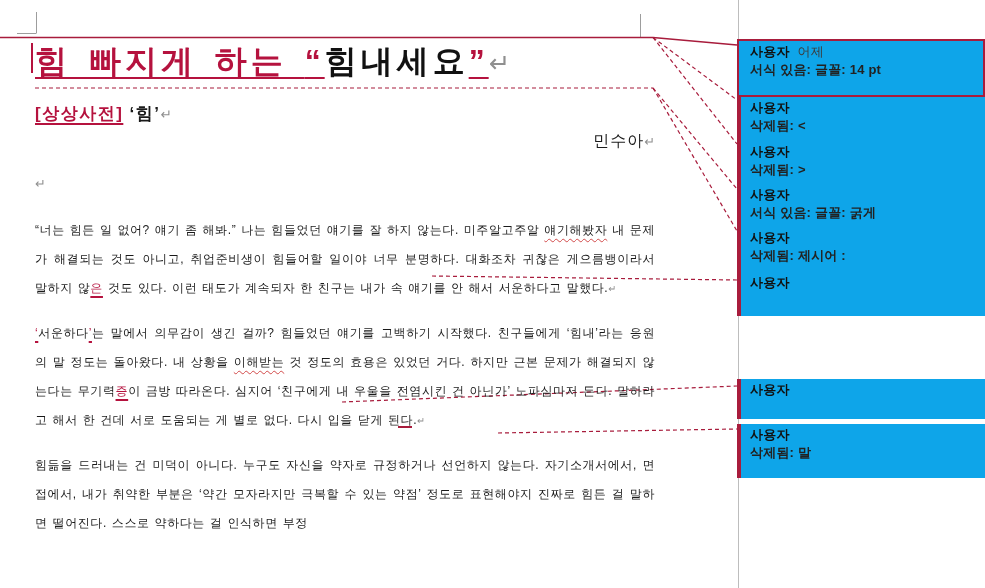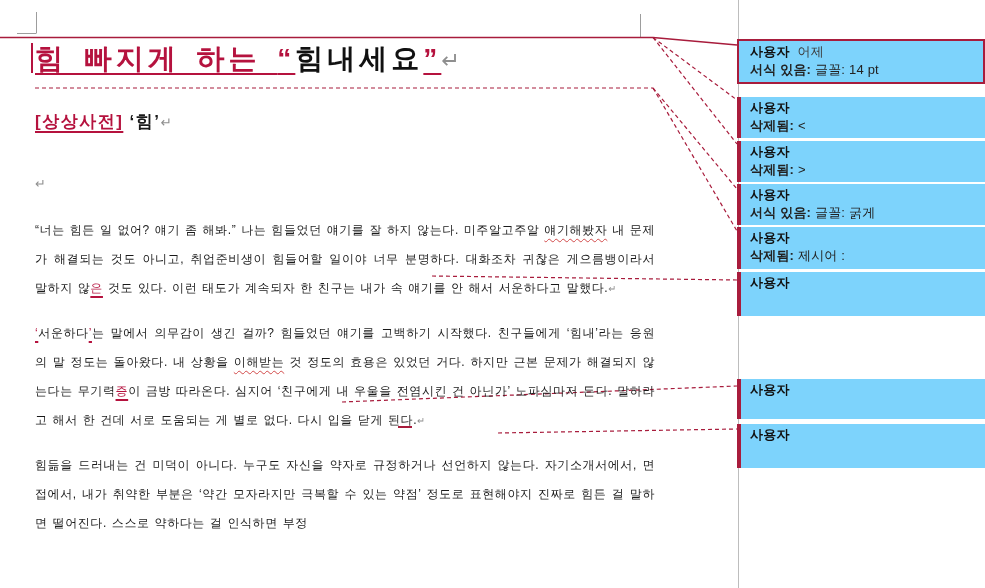--- a/index.html
+++ b/index.html
@@ -7,26 +7,26 @@
   html,body { background:#fff; }
   .page {
     position:relative; width:985px; height:588px; background:#ffffff;
     overflow:hidden; font-family:"Liberation Sans", sans-serif; color:#1a1a1a;
   }
   .leaders { position:absolute; left:0; top:0; z-index:1; pointer-events:none; }
   .doc { position:absolute; left:0; top:0; width:737px; height:588px; z-index:2; }
 
   .title {
     position:absolute; left:35px; top:40px; width:660px;
-    font-size:28px; font-weight:bold; letter-spacing:4px; word-spacing:5px;
+    font-size:32px; font-weight:bold; letter-spacing:4px; word-spacing:5px;
     color:#111; white-space:nowrap;
   }
   .title .caret { position:absolute; left:-4px; top:3px; height:30px; width:2px; background:var(--rev-text); }
   .subtitle {
-    position:absolute; left:35px; top:110px; width:620px;
+    position:absolute; left:35px; top:102px; width:620px;
     font-size:17px; font-weight:bold; letter-spacing:1.5px; white-space:nowrap;
   }
   .author {
     position:absolute; left:35px; top:131px; width:620px; text-align:right;
     font-size:16px; letter-spacing:1px;
   }
   .empty-line { position:absolute; left:35px; top:174px; font-size:16px; }
 
   .bodytext { position:absolute; left:35px; top:216px; width:620px; }
   .bodytext p {
@@ -44,29 +44,29 @@
   .seg-spell {
     text-decoration:underline wavy var(--spell);
     text-decoration-thickness:1px; text-underline-offset:4px;
   }
   .seg-mark {
     color:var(--gray-mark); font-weight:normal; font-size:0.8em;
     text-decoration:none; letter-spacing:0;
   }
 
   .co {
-    position:absolute; left:737px; width:248px; z-index:3; background:#7dd3fc;
-    border-left:4px solid var(--rev); padding:2px 6px 3px 9px;
+    position:absolute; left:737px; width:248px; z-index:3; background:#0ea5e9;
+    border-left:4px solid var(--rev); padding:2px 6px 16px 9px;
     font-size:13px; line-height:18px; color:#222; letter-spacing:0.2px;
   }
   .co.selected { border:2px solid var(--rev); padding-left:11px; }
   .co-head { font-weight:bold; color:#111; }
   .co-meta { font-weight:normal; color:#3c3c3c; margin-left:8px; }
   .co-label { font-weight:bold;margin-top:19px; }
-  .co-value { font-weight:normal;margin-top:32px; }
+  .co-value { font-weight:bold;margin-top:32px; }
   .co1 { top:39px;  min-height:44px; }
   .co2 { top:97px;  min-height:40px; }
   .co3 { top:141px; min-height:40px; }
   .co4 { top:184px; min-height:41px; }
   .co5 { top:227px; min-height:42px; }
   .co6 { top:272px; min-height:44px; }
   .co7 { top:379px; min-height:40px; }
   .co8 { top:424px; min-height:44px; }
 </style>
 </head>
@@ -92,20 +92,21 @@
     <path d="M432 276 L737 280" stroke="#a81c3c" stroke-width="1.2" stroke-dasharray="4 3" fill="none"></path>
     <path d="M342 402 L737 386" stroke="#a81c3c" stroke-width="1.2" stroke-dasharray="4 3" fill="none"></path>
     <path d="M498 433 L737 429" stroke="#a81c3c" stroke-width="1.2" stroke-dasharray="4 3" fill="none"></path>
 
     <path d="M398 427 H412" stroke="#a81c3c" stroke-width="2" fill="none"></path>
   </svg>
 
   <div class="doc">
     <h1 class="title"><span class="caret"></span><span class="seg-ins">힘 빠지게 하는 </span><span class="seg-ins">“</span><span class="seg-plain">힘내세요</span><span class="seg-ins">”</span><span class="seg-mark">↵</span></h1>
     <div class="subtitle"><span class="seg-ins">[상상사전]</span><span class="seg-plain"> ‘힘’</span><span class="seg-mark">↵</span></div>
+    <div class="author"><span class="seg-plain">민수아</span><span class="seg-mark">↵</span></div>
     <div class="empty-line"><span class="seg-mark">↵</span></div>
     <div class="bodytext">
       <p><span class="seg-plain">“너는 힘든 일 없어? 얘기 좀 해봐.” 나는 힘들었던 얘기를 잘 하지 않는다. 미주알고주알 </span><span class="seg-spell">얘기해봤자</span><span class="seg-plain"> 내 문제가 해결되는 것도 아니고, 취업준비생이 힘들어할 일이야 너무 분명하다. 대화조차 귀찮은 게으름뱅이라서 말하지 않</span><span class="seg-ins">은</span><span class="seg-plain"> 것도 있다. 이런 태도가 계속되자 한 친구는 내가 속 얘기를 안 해서 서운하다고 말했다.</span><span class="seg-mark">↵</span></p>
       <p><span class="seg-ins">‘</span><span class="seg-plain">서운하다</span><span class="seg-ins">’</span><span class="seg-plain">는 말에서 의무감이 생긴 걸까? 힘들었던 얘기를 고백하기 시작했다. 친구들에게 ‘힘내’라는 응원의 말 정도는 돌아왔다. 내 상황을 </span><span class="seg-spell">이해받는</span><span class="seg-plain"> 것 정도의 효용은 있었던 거다. 하지만 근본 문제가 해결되지 않는다는 무기력</span><span class="seg-ins">증</span><span class="seg-plain">이 금방 따라온다. 심지어 ‘친구에게 내 우울을 전염시킨 건 아닌가’ 노파심마저 든다. 말하라고 해서 한 건데 서로 도움되는 게 별로 없다. 다시 입을 닫게 된다.</span><span class="seg-mark">↵</span></p>
       <p><span class="seg-plain">힘듦을 드러내는 건 미덕이 아니다. 누구도 자신을 약자로 규정하거나 선언하지 않는다. 자기소개서에서, 면접에서, 내가 취약한 부분은 ‘약간 모자라지만 극복할 수 있는 약점’ 정도로 표현해야지 진짜로 힘든 걸 말하면 떨어진다. 스스로 약하다는 걸 인식하면 부정</span></p>
     </div>
   </div>
 
   <div class="co co1 selected">
     <div class="co-head"><span class="co-author">사용자</span><span class="co-meta">어제</span></div>
@@ -135,15 +136,16 @@
   <div class="co co6">
     <div class="co-head"><span class="co-author">사용자</span></div>
   </div>
 
   <div class="co co7">
     <div class="co-head"><span class="co-author">사용자</span></div>
   </div>
 
   <div class="co co8">
     <div class="co-head"><span class="co-author">사용자</span></div>
+    <div class="co-body"><span class="co-label">삭제됨:</span> <span class="co-value">말</span></div>
   </div>
 
 </div>
 
 </body></html>

